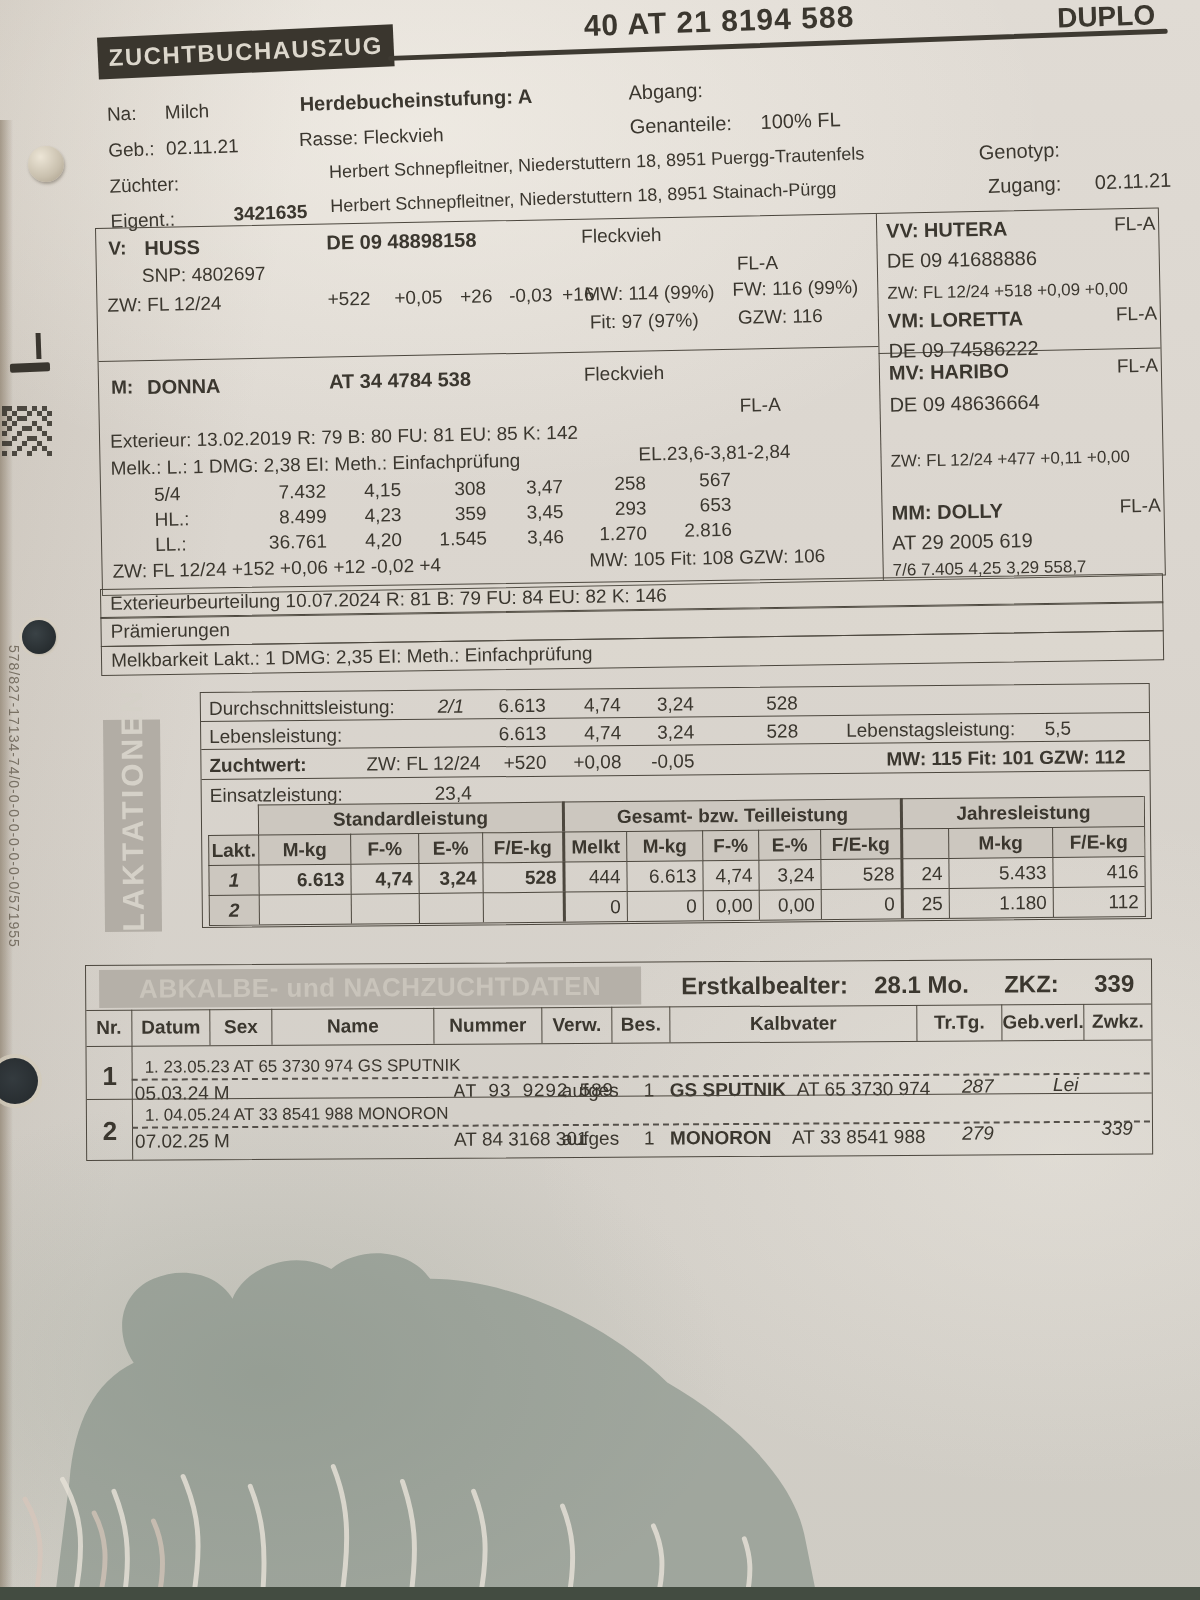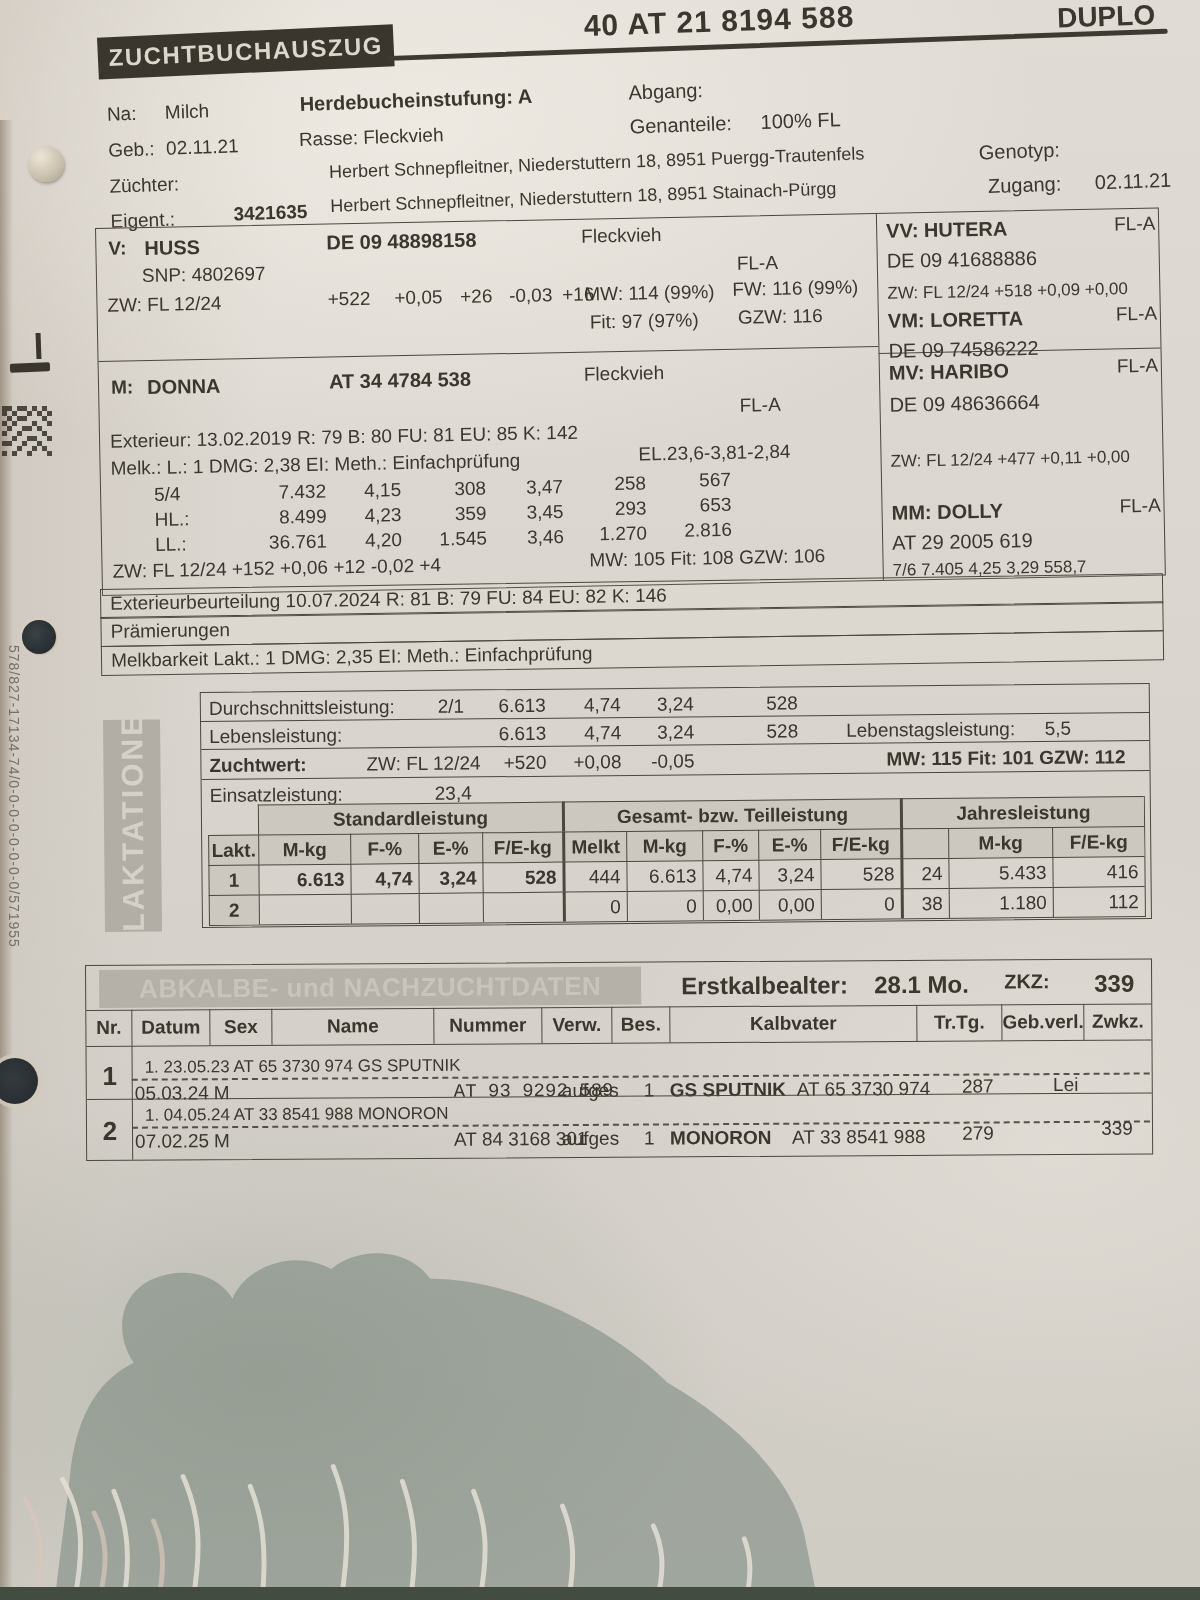--- a/index.html
+++ b/index.html
@@ -13,21 +13,21 @@
       linear-gradient(100deg, rgba(142,130,112,0.20), transparent 22%),
       linear-gradient(180deg,#e0dbd4 0%, #dad5ce 40%, #d3cfc8 75%, #cfccc4 100%);
     color:#3b372f;
   }
   .photo{position:absolute;inset:0;filter:blur(0.25px);}
   .sec{position:absolute;left:0;top:0;width:1200px;}
   .abs{position:absolute;white-space:nowrap;}
   .t{font-size:19px;}
   .b{font-weight:bold;}
   .right{text-align:right;}
-  .center{text-align:center;}
+  .center{text-align:center;font-style:italic;}
 
   
   .sec-header{transform:rotate(-2deg);transform-origin:100px 60px;height:230px;}
   .title-box{
     left:98px;top:36px;width:296px;height:42px;background:#3a362e;color:#dcd7cc;
     font-size:24px;font-weight:bold;letter-spacing:1.5px;line-height:42px;text-align:center;
     transform:rotate(-0.6deg);
   }
   .head-rule{left:388px;top:66px;width:780px;height:5px;background:#3e3a32;border-radius:2px;}
   .animal-no{left:555px;top:26px;width:330px;font-size:30px;font-weight:bold;letter-spacing:1px;text-align:center;}
@@ -288,33 +288,33 @@
         <div class="lc shade b center">2</div>
         <div class="lc right"></div>
         <div class="lc right"></div>
         <div class="lc right"></div>
         <div class="lc right"></div>
         <div class="lc right gsep">0</div>
         <div class="lc right">0</div>
         <div class="lc right">0,00</div>
         <div class="lc right">0,00</div>
         <div class="lc right">0</div>
-        <div class="lc right gsep">38</div>
+        <div class="lc right gsep">25</div>
         <div class="lc right">1.180</div>
         <div class="lc right">112</div>
       </div>
     </div>
   </div>
 
   <div class="sec sec-abk">
     <div class="abs abk-box">
       <div class="abs abk-titleband">ABKALBE- und NACHZUCHTDATEN</div>
       <span class="abs t b" style="left:595px;top:10px;font-size:24px;">Erstkalbealter:</span>
       <span class="abs t b" style="left:788px;top:10px;font-size:24px;">28.1 Mo.</span>
-      <span class="abs t b" style="left:918px;top:10px;font-size:20px;">ZKZ:</span>
+      <span class="abs t b" style="left:918px;top:10px;font-size:24px;">ZKZ:</span>
       <span class="abs t b" style="left:1008px;top:10px;font-size:24px;">339</span>
       <div class="abs abk-titlerow-line"></div>
 
       <div class="abk-headgrid">
         <div class="ac">Nr.</div>
         <div class="ac">Datum</div>
         <div class="ac">Sex</div>
         <div class="ac">Name</div>
         <div class="ac">Nummer</div>
         <div class="ac">Verw.</div>

